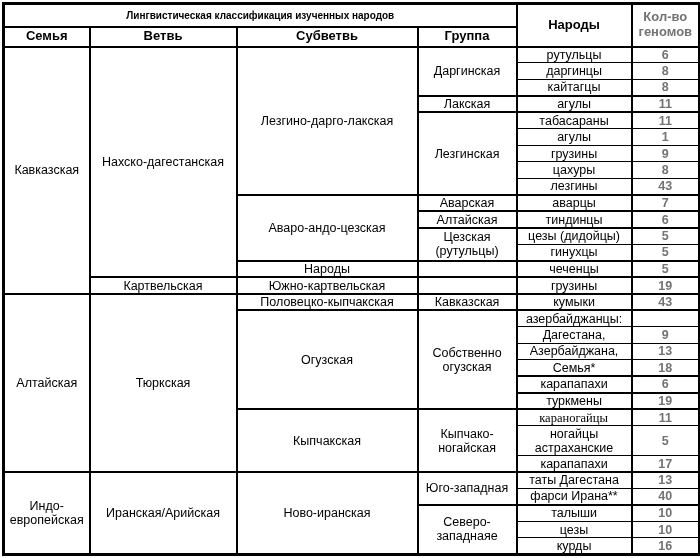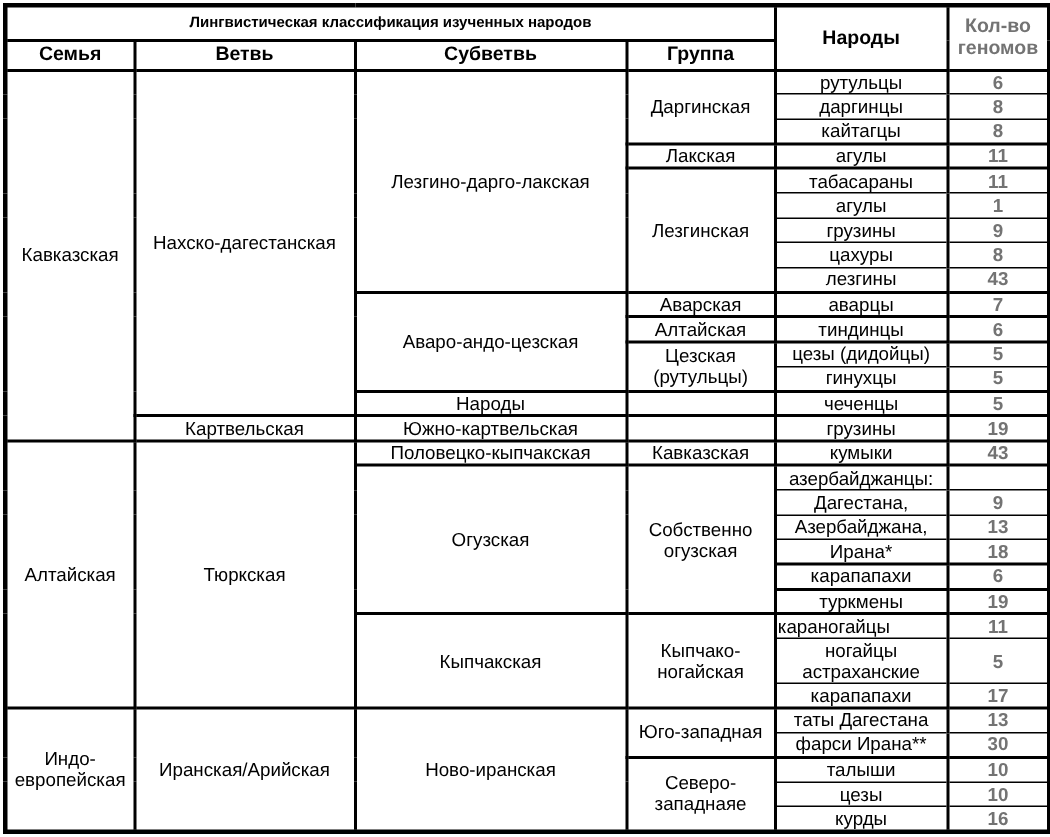--- a/index.html
+++ b/index.html
@@ -12,21 +12,21 @@
      vertical-align:middle;padding:0 2px;line-height:1.15;}
   td{border-left:2px solid #000;border-right:2px solid #000;
      border-top:1px solid #000;border-bottom:1px solid #000;
      font-size:12.5px;text-align:center;vertical-align:middle;
      padding:0 2px;line-height:1.12;}
   .title-row{height:23px;}
   .header-row{height:20px;}
   tbody tr{height:16px;}
   .bb2{border-bottom-width:2.5px;border-bottom-style:solid;}
   .dash{border-bottom:1px dashed #000;}
-  .left{text-align:left;padding-left:1px;}
+  .left{text-align:center;padding-left:1px;font-family:Liberation Serif, serif;}
   .num{font-weight:bold;}
   .red{color:#737373;}
   .title-cell{font-size:10px;}
 </style>
 </head>
 <body>
 
 <div class="wrap">
   <table>
     <colgroup>
@@ -142,21 +142,21 @@
         </tr>
         <tr>
           <td class="">Дагестана,</td>
           <td class="num red">9</td>
         </tr>
         <tr>
           <td class="">Азербайджана,</td>
           <td class="num red">13</td>
         </tr>
         <tr>
-          <td class="bb2">Ирана*</td>
+          <td class="bb2">Семья*</td>
           <td class="bb2 num red">18</td>
         </tr>
         <tr>
           <td class="bb2">карапапахи</td>
           <td class="bb2 num red">6</td>
         </tr>
         <tr>
           <td class="bb2">туркмены</td>
           <td class="bb2 num red">19</td>
         </tr>
@@ -177,21 +177,21 @@
         <tr>
           <td rowspan="5" class="">Индо-европейская</td>
           <td rowspan="5" class="">Иранская/Арийская</td>
           <td rowspan="5" class="">Ново-иранская</td>
           <td rowspan="2" class="bb2">Юго-западная</td>
           <td class="">таты Дагестана</td>
           <td class="num red">13</td>
         </tr>
         <tr>
           <td class="bb2">фарси Ирана**</td>
-          <td class="bb2 num red">30</td>
+          <td class="bb2 num red">40</td>
         </tr>
         <tr>
           <td rowspan="3" class="">Северо-западнаяе</td>
           <td class="">талыши</td>
           <td class="num red">10</td>
         </tr>
         <tr>
           <td class="">цезы</td>
           <td class="num red">10</td>
         </tr>

